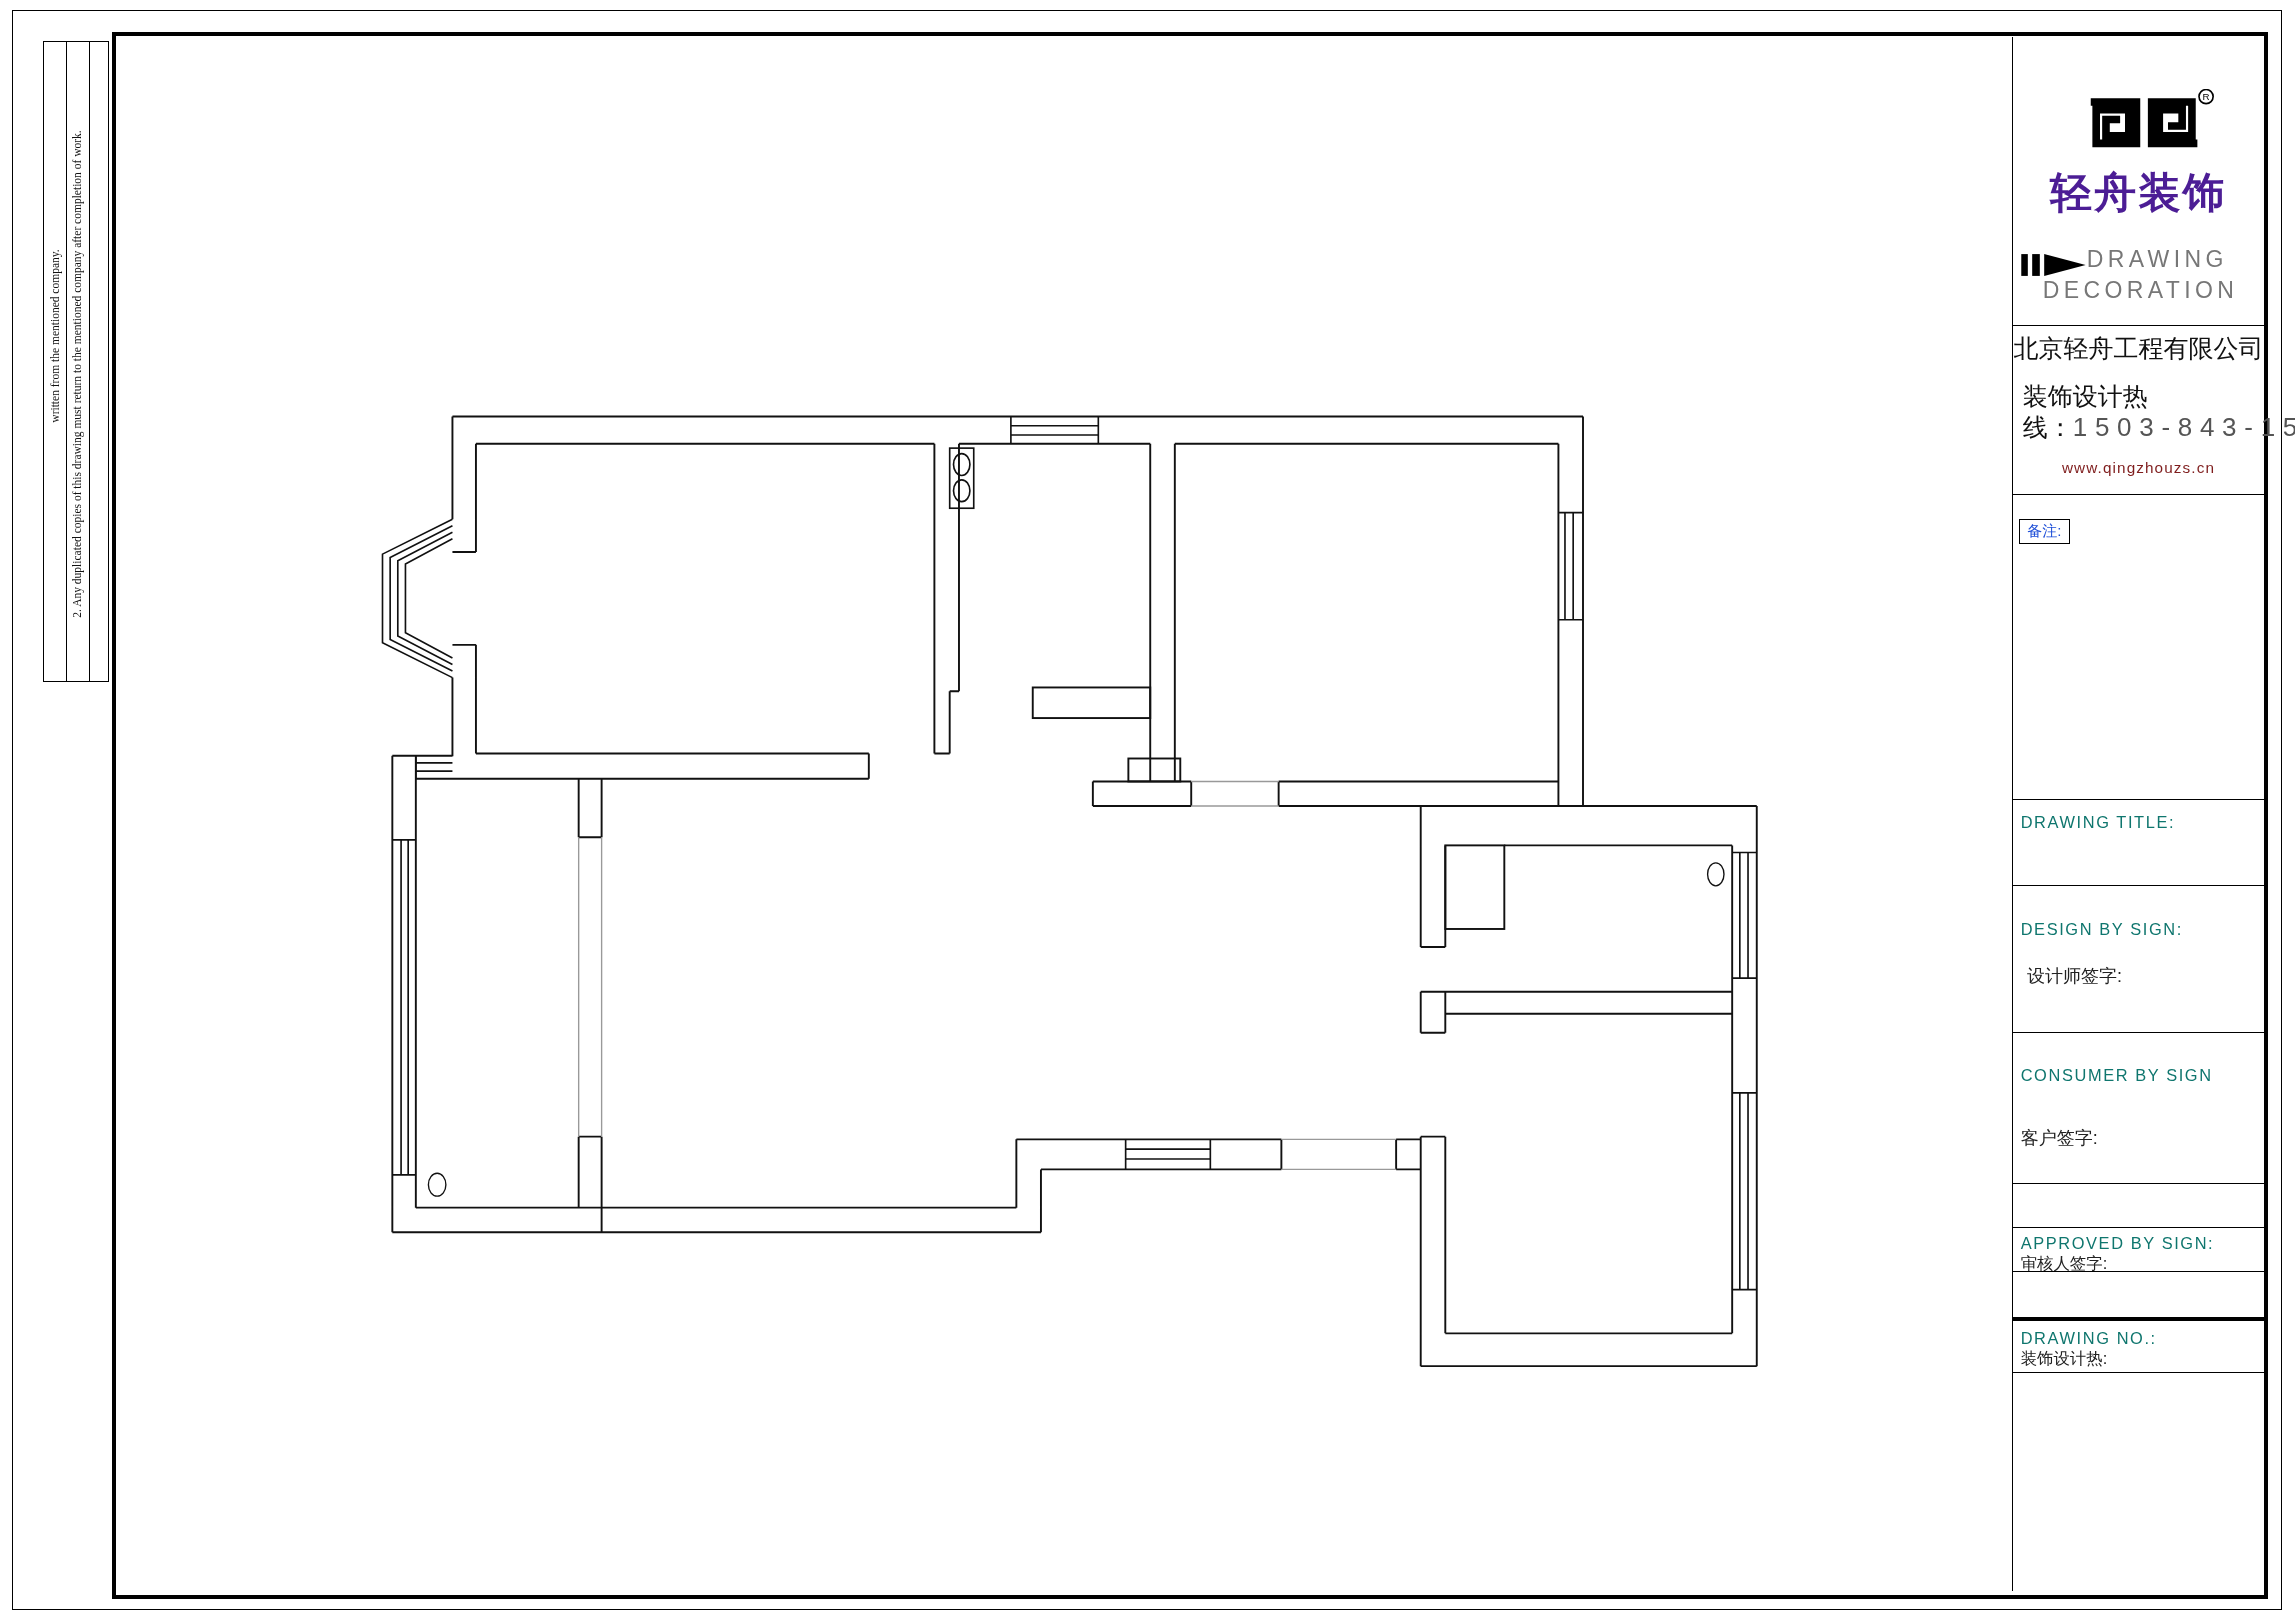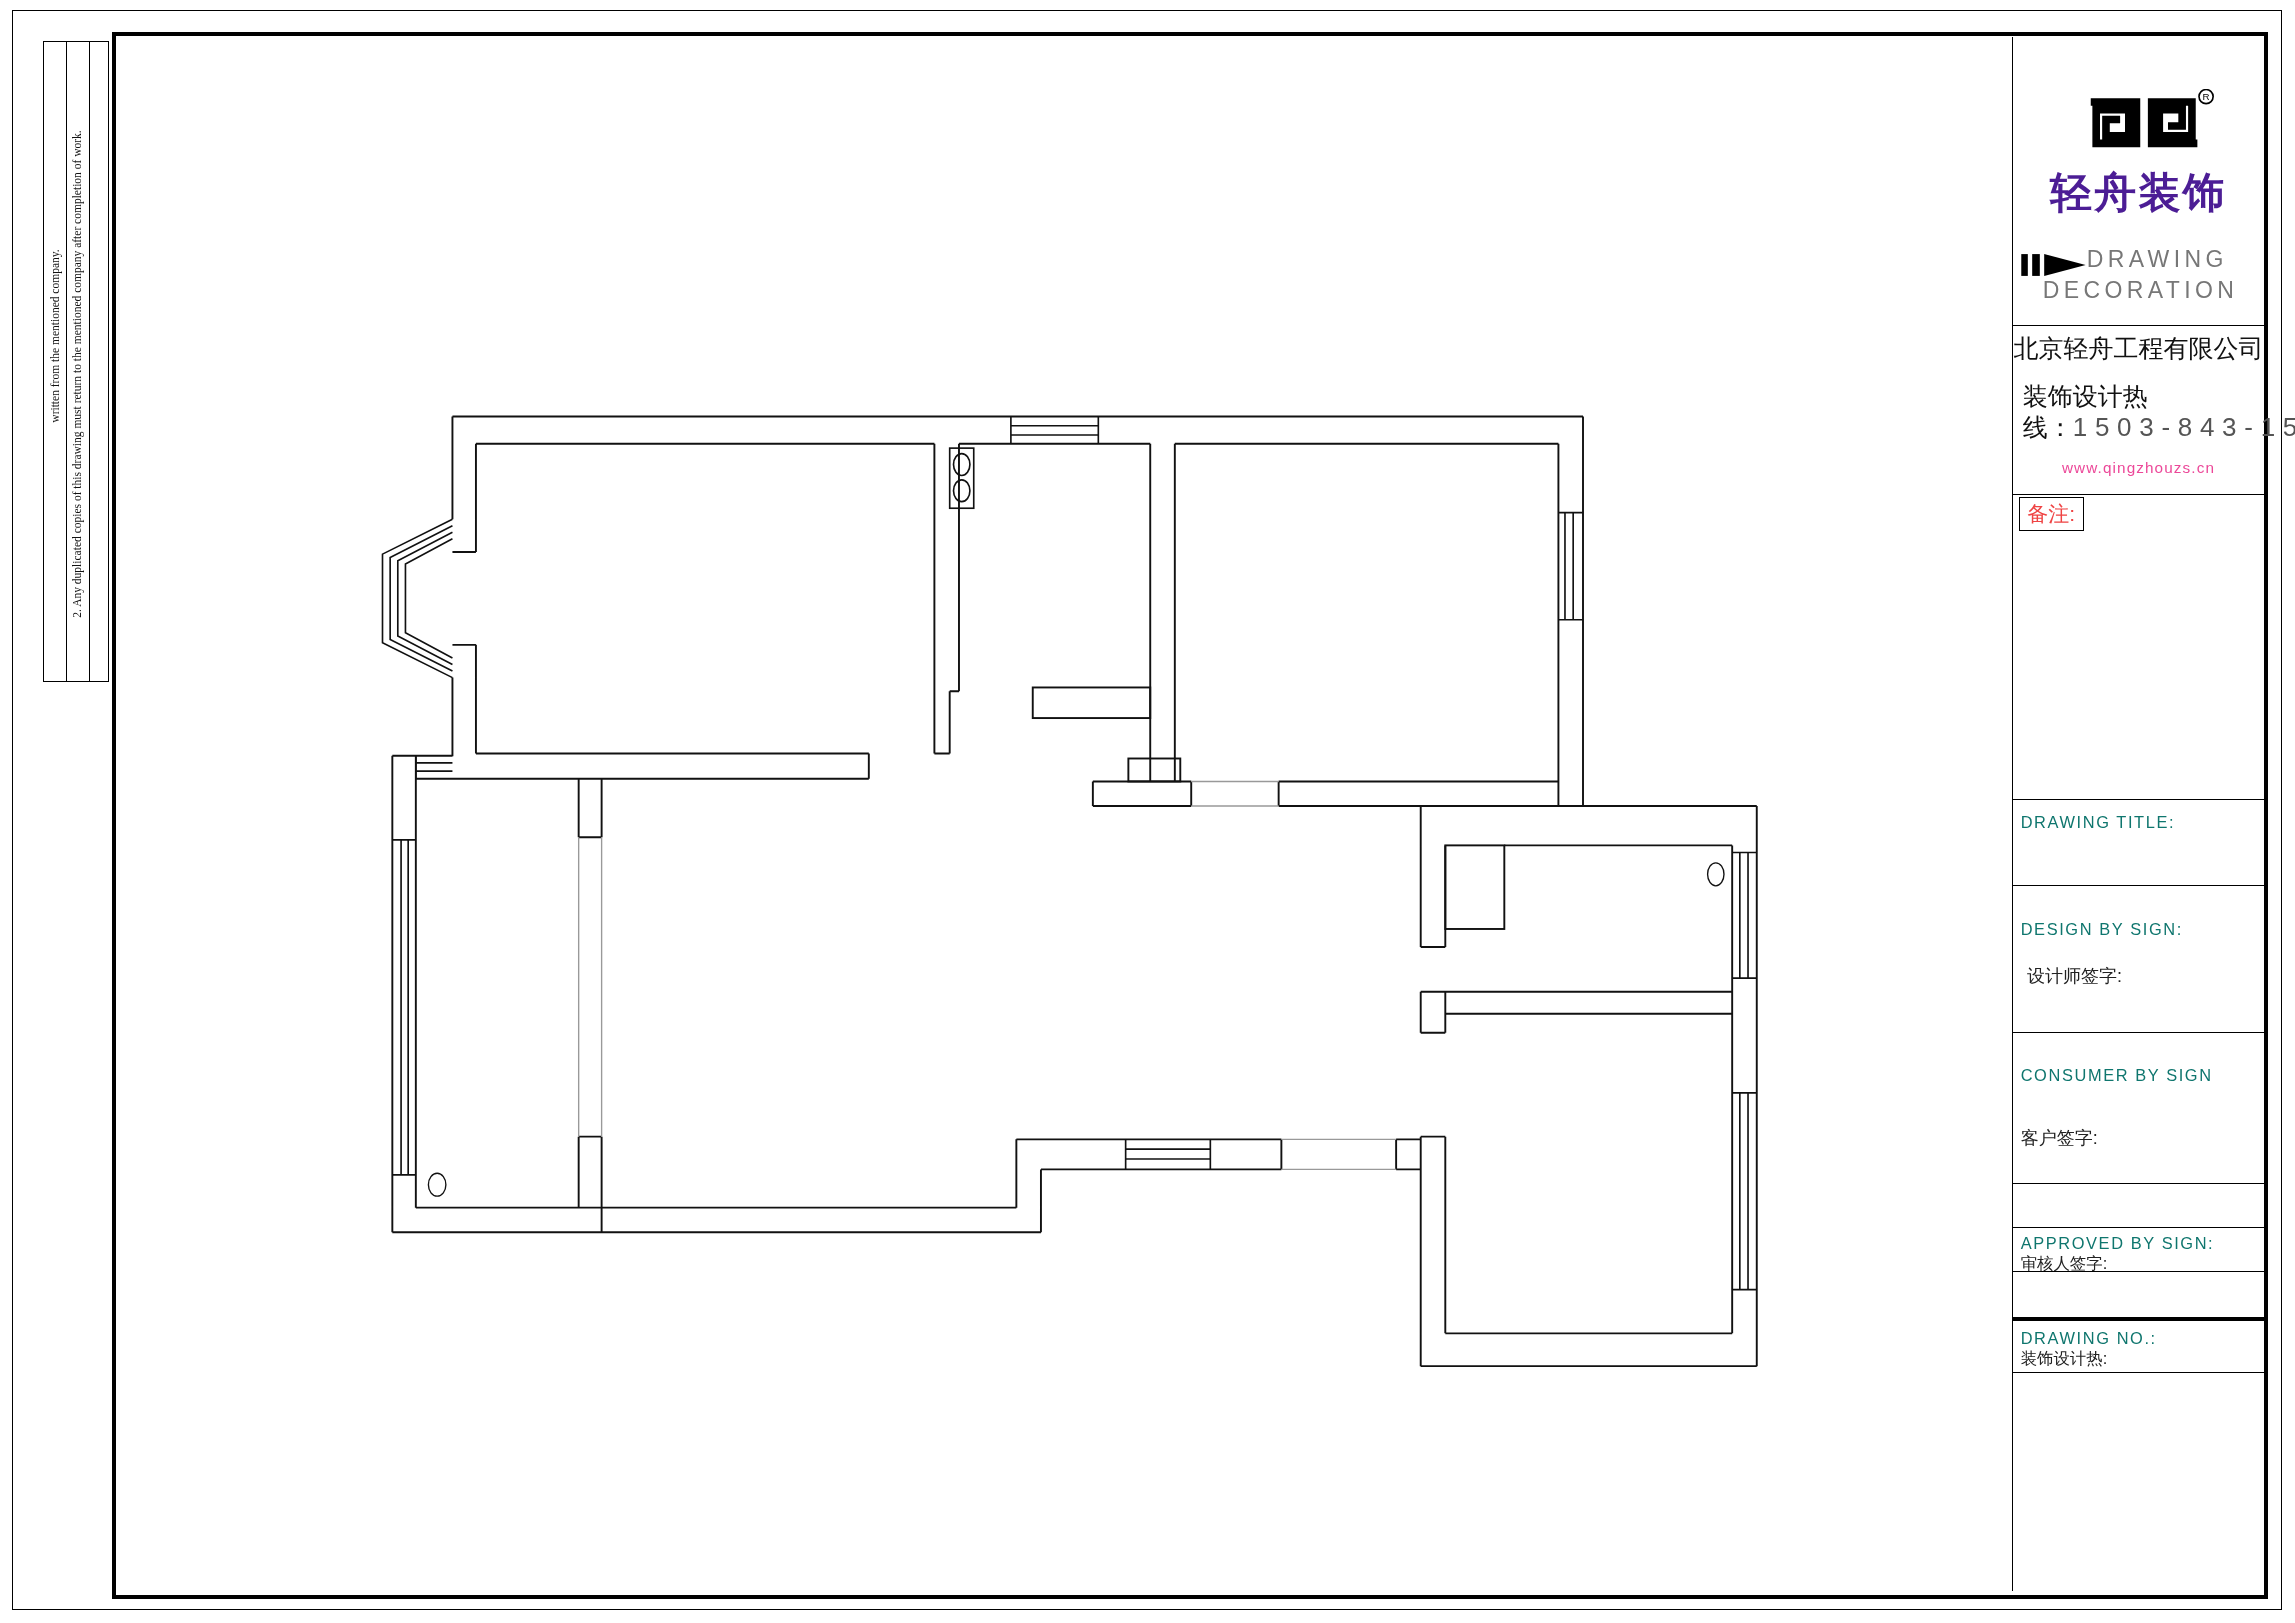--- a/index.html
+++ b/index.html
@@ -23,23 +23,23 @@
   #brand-cn{position:absolute;left:0;width:100%;text-align:center;
             font-family:"DejaVu Serif",serif;font-weight:bold;font-size:42px;
             letter-spacing:2.2px;color:#4c1d95;}
   #brand-en{position:absolute;color:#777;}
   #brand-en .l1{font-size:23px;letter-spacing:4.4px;}
   #brand-en .l2{font-size:23px;letter-spacing:4.4px;margin-left:22px;}
   #company-name{position:absolute;width:100%;text-align:center;font-size:25px;color:#111;}
   #hotline1{position:absolute;left:9.8px;font-size:25px;color:#111;}
   #hotline2{position:absolute;left:9.8px;font-size:25px;color:#111;white-space:nowrap;}
   #hotline2 .num{font-size:26px;color:#555;letter-spacing:7.7px;}
-  #website{position:absolute;width:100%;text-align:center;font-size:15.3px;color:#ec4899;letter-spacing:1.1px;}
-  #remark-box{position:absolute;left:5.5px;border:1.1px solid #000;font-size:21px;
-              padding:2.2px 7.7px;color:#ef4444;}
+  #website{position:absolute;width:100%;text-align:center;font-size:15.3px;color:#7f1d1d;letter-spacing:1.1px;}
+  #remark-box{position:absolute;left:5.5px;border:1.1px solid #000;font-size:15px;
+              padding:2.2px 7.7px;color:#1d4ed8;margin-top:22px;}
   #remark-text{position:absolute;left:4.4px;width:242px;font-size:22px;line-height:27px;
                text-indent:46px;text-align:justify;color:#111;}
 </style>
 </head>
 <body>
 
 <div id="sheet">
 
   <div class="abs" id="outer-border"></div>
   <div class="abs" id="main-frame"></div>

